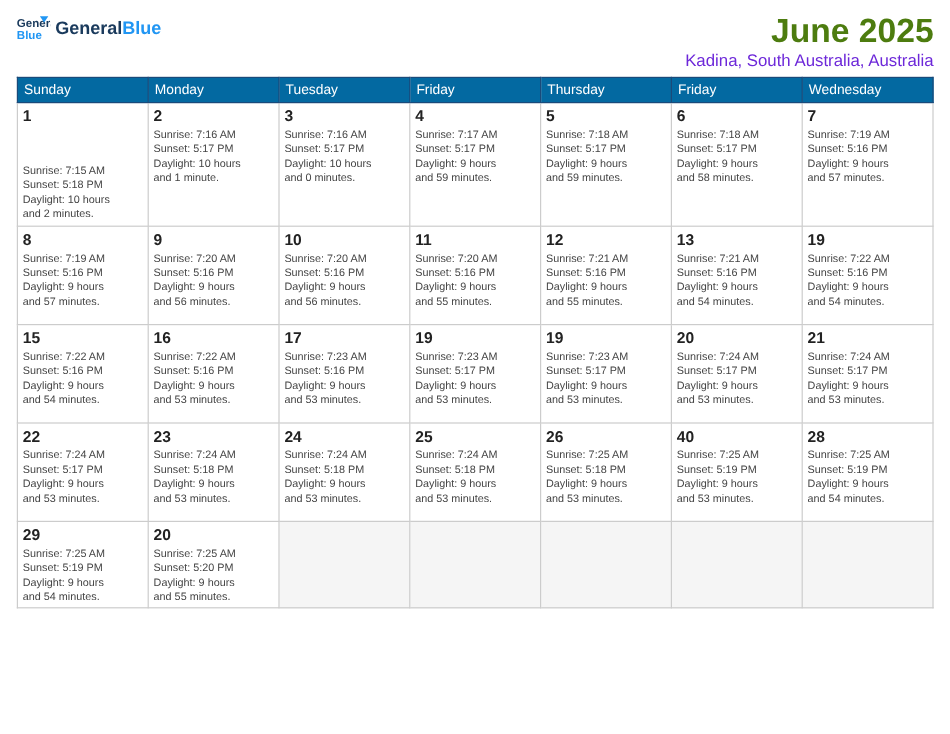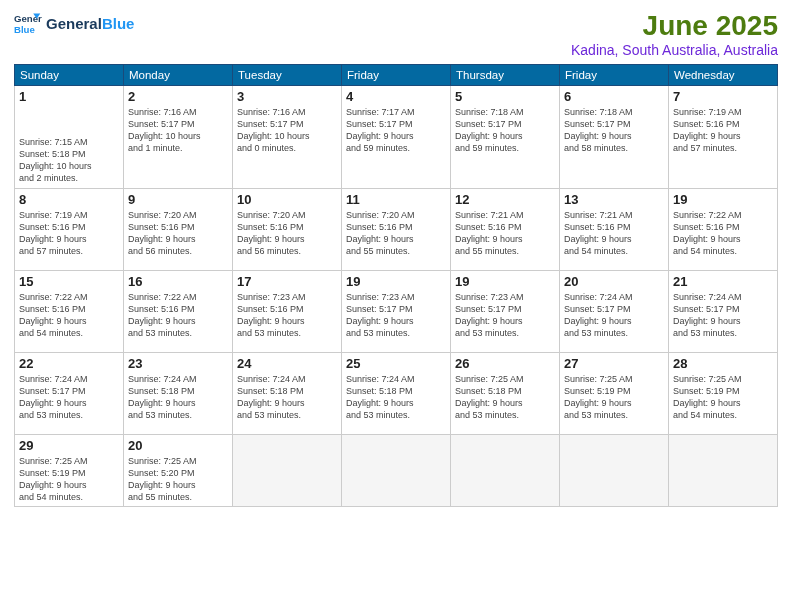--- a/index.html
+++ b/index.html
@@ -303,21 +303,21 @@
 and 53 minutes.</div>
           </td>
           <td>
             <span class="day-num">26</span>
             <div class="day-info" style="white-space: pre-line;">Sunrise: 7:25 AM
 Sunset: 5:18 PM
 Daylight: 9 hours
 and 53 minutes.</div>
           </td>
           <td>
-            <span class="day-num">27</span>
+            <span class="day-num">40</span>
             <div class="day-info" style="white-space: pre-line;">Sunrise: 7:25 AM
 Sunset: 5:19 PM
 Daylight: 9 hours
 and 53 minutes.</div>
           </td>
           <td>
             <span class="day-num">28</span>
             <div class="day-info" style="white-space: pre-line;">Sunrise: 7:25 AM
 Sunset: 5:19 PM
 Daylight: 9 hours

